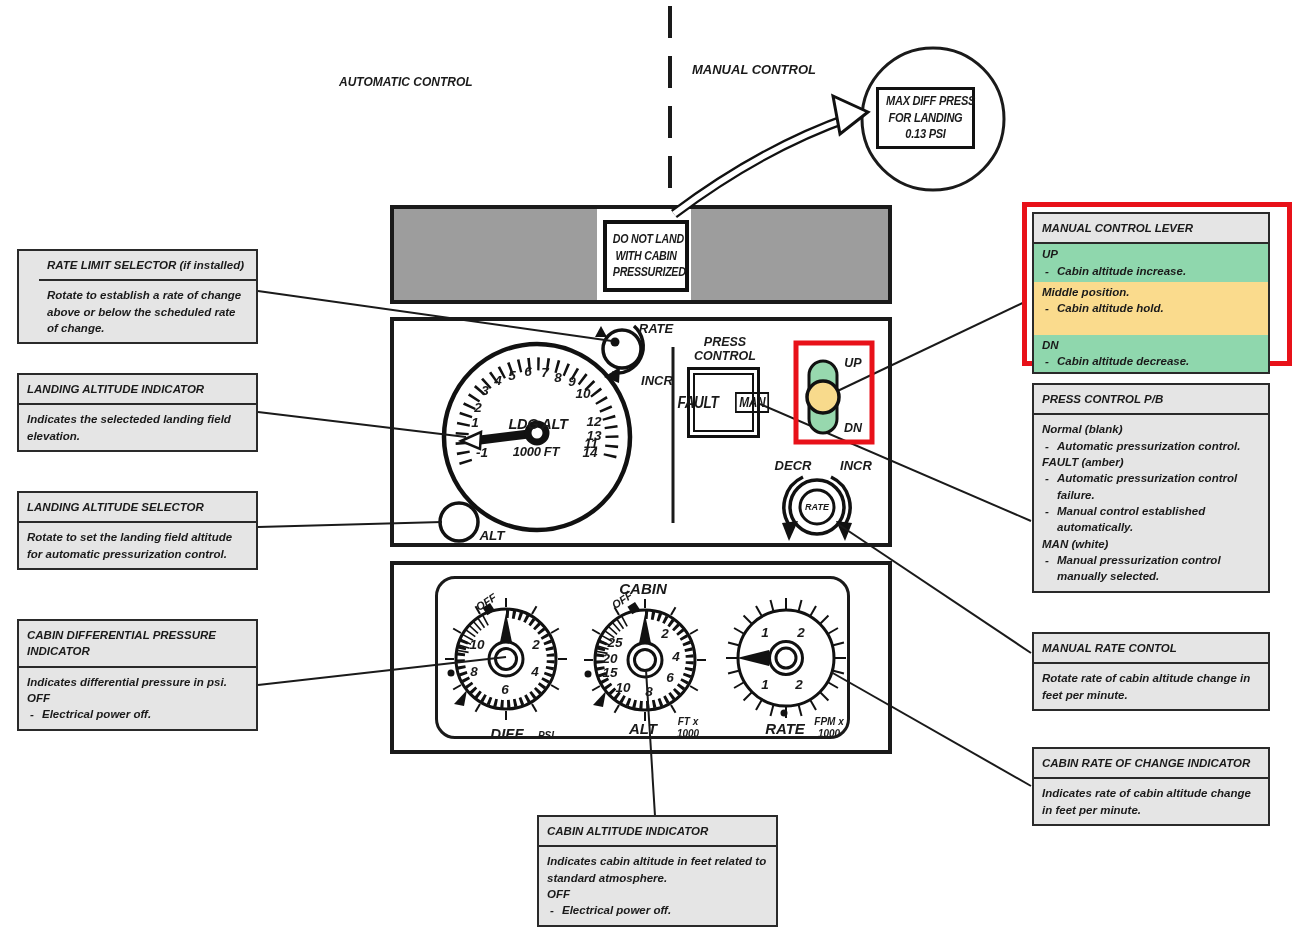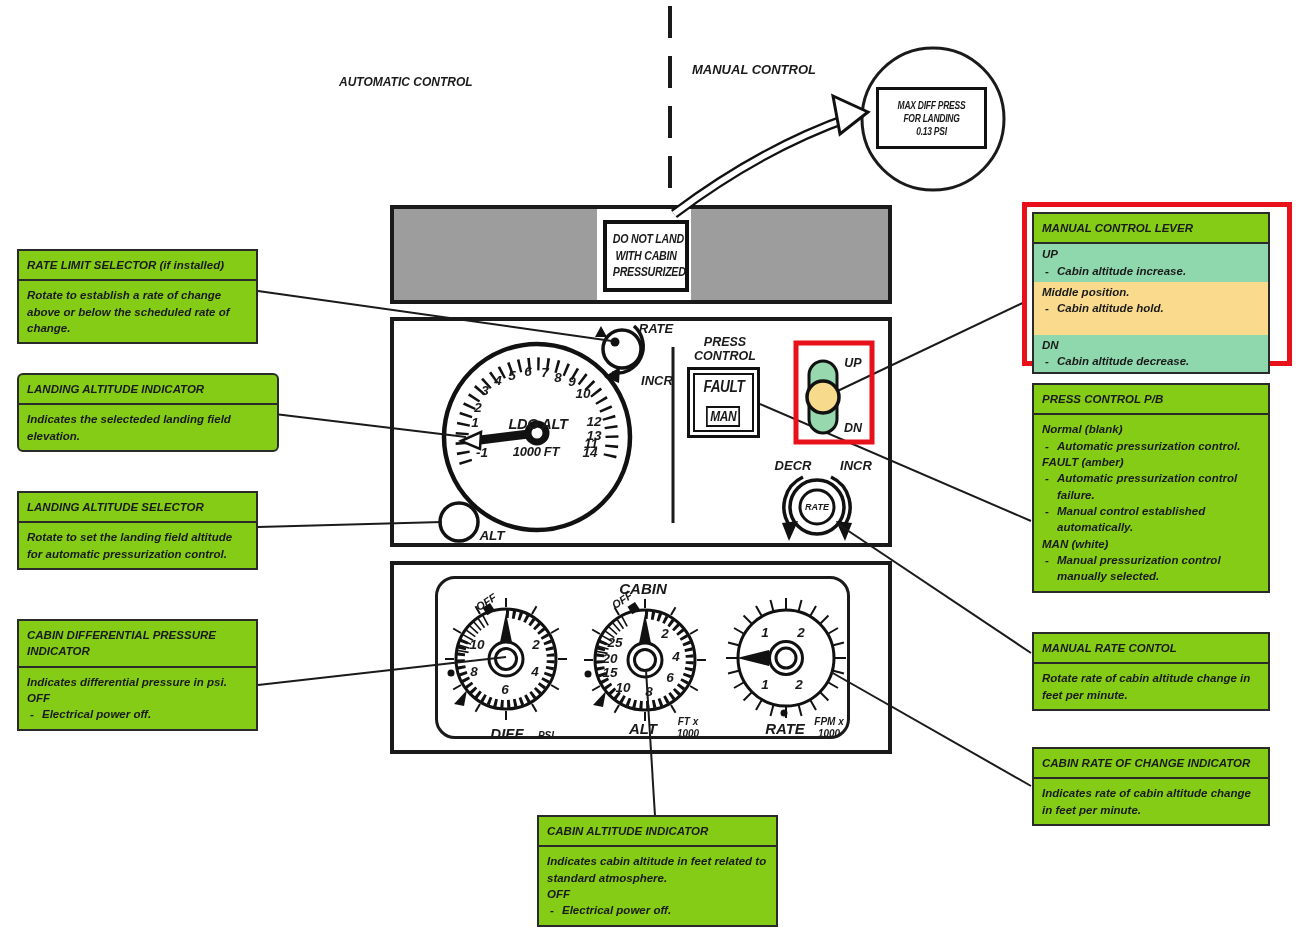--- a/index.html
+++ b/index.html
@@ -11,39 +11,39 @@
   
   .panel{position:absolute;border:4px solid #1a1a1a;background:#fff;box-sizing:border-box;}
   .graypanel{position:absolute;border:4px solid #1a1a1a;box-sizing:border-box;background:#9d9d9d;}
   .whitestrip{position:absolute;top:0;bottom:0;background:#fff;}
   .roundinner{position:absolute;border:3px solid #1a1a1a;border-radius:20px;box-sizing:border-box;}
   
   .placard{position:absolute;background:#fff;border:4px solid #111;box-sizing:border-box;
            text-align:center;font-weight:bold;display:flex;flex-direction:column;justify-content:center;}
   .placard span{display:block;transform:scaleX(.85);white-space:nowrap;letter-spacing:-.3px;}
   
-  .callout{position:absolute;border:2px solid #2a2a2a;background:#84cc16;box-sizing:border-box;
+  .callout{position:absolute;border:2px solid #2a2a2a;background:#e5e5e5;box-sizing:border-box;
            font-size:11.5px;font-weight:bold;line-height:1.42;}
   .callout .ttl{padding:6px 8px;border-bottom:2px solid #2a2a2a;}
   .callout .bod{padding:6px 8px;}
   .line{padding:0;}
   .bullet{padding-left:15px;position:relative;}
   .bullet::before{content:"-";position:absolute;left:3px;}
   .row-g{background:#8fd7ad;padding:2px 8px 3px 8px;}
   .row-y{background:#fadb8d;padding:2px 8px 18px 8px;}
   .redframe{position:absolute;border:5px solid #e81119;background:#fff;box-sizing:border-box;}
   
   .gn{position:absolute;font-weight:bold;font-size:13.5px;transform:translate(-50%,-50%);white-space:nowrap;}
   .gn-s{font-size:10px;}
   .rot{transform:translate(-50%,-50%) rotate(-33deg);}
   
   #fmbtn{position:absolute;left:687px;top:367px;width:73px;height:71px;border:3px solid #111;
          background:#fff;box-sizing:border-box;}
   #fmbtn .inner{position:absolute;left:3px;top:3px;right:3px;bottom:3px;border:2px solid #111;
-         display:flex;flex-direction:column;align-items:center;justify-content:center;gap:10px;}
+         display:flex;flex-direction:row;align-items:center;justify-content:center;gap:10px;}
   #fmbtn .fault{font-weight:bold;font-size:16px;letter-spacing:-.5px;transform:scaleX(.85);}
   #fmbtn .man{font-weight:bold;font-size:14px;border:2px solid #111;padding:0 3px;line-height:1.15;
          transform:scaleX(.85);letter-spacing:-.5px;}
 </style>
 </head>
 <body>
 
 <div id="stage">
 
   <div class="lbl" style="left:339px;top:75px;font-size:12px;">AUTOMATIC CONTROL</div>
@@ -223,21 +223,21 @@
       <circle cx="537" cy="433" r="9" fill="#fff" stroke="#111" stroke-width="7"></circle>
     </g>
 
     <g>
       <rect x="796" y="343" width="76" height="99" fill="none" stroke-width="5" stroke="#e81119"></rect>
       <rect x="809" y="361" width="28" height="72" rx="14" stroke="#111" stroke-width="3" fill="#97d8ae"></rect>
       <circle cx="823" cy="397" r="16" stroke="#111" stroke-width="3.5" fill="#f8da8c"></circle>
     </g>
   </svg>
 
-  <div class="placard" style="left:876px;top:87px;width:111px;height:62px;border-width:3px;font-size:10px;line-height:1.3;">
+  <div class="placard" style="left:876px;top:87px;width:99px;height:62px;border-width:3px;font-size:13px;line-height:1.3;">
     <span>MAX DIFF PRESS</span>
     <span>FOR LANDING</span>
     <span>0.13 PSI</span>
   </div>
 
   <div class="placard" style="left:603px;top:220px;width:86px;height:72px;font-size:12.5px;line-height:1.35;">
     <span>DO NOT LAND</span>
     <span>WITH CABIN</span>
     <span>PRESSURIZED</span>
   </div>
@@ -303,25 +303,25 @@
   <span class="gn gn-s" style="left:688px;top:733px;">1000</span>
 
   <span class="gn" style="left:765px;top:632px;">1</span>
   <span class="gn" style="left:801px;top:632px;">2</span>
   <span class="gn" style="left:765px;top:684px;">1</span>
   <span class="gn" style="left:799px;top:684px;">2</span>
   <span class="gn" style="left:785px;top:728px;font-size:15px;">RATE</span>
   <span class="gn gn-s" style="left:829px;top:721px;">FPM x</span>
   <span class="gn gn-s" style="left:829px;top:733px;">1000</span>
 
-  <div class="callout" style="left:17px;top:249px;width:241px;">
+  <div class="callout" style="left:17px;top:249px;width:241px;padding-left:20px;">
     <div class="ttl">RATE LIMIT SELECTOR (if installed)</div>
     <div class="bod">Rotate to establish a rate of change above or below the scheduled rate of change.</div>
   </div>
-  <div class="callout" style="left:17px;top:373px;width:262px;border-radius:6px;">
+  <div class="callout" style="left:17px;top:373px;width:241px;">
     <div class="ttl">LANDING ALTITUDE INDICATOR</div>
     <div class="bod">Indicates the selecteded landing field elevation.</div>
   </div>
   <div class="callout" style="left:17px;top:491px;width:241px;">
     <div class="ttl">LANDING ALTITUDE SELECTOR</div>
     <div class="bod">Rotate to set the landing field altitude for automatic pressurization control.</div>
   </div>
   <div class="callout" style="left:17px;top:619px;width:241px;">
     <div class="ttl">CABIN DIFFERENTIAL PRESSURE INDICATOR</div>
     <div class="bod">

